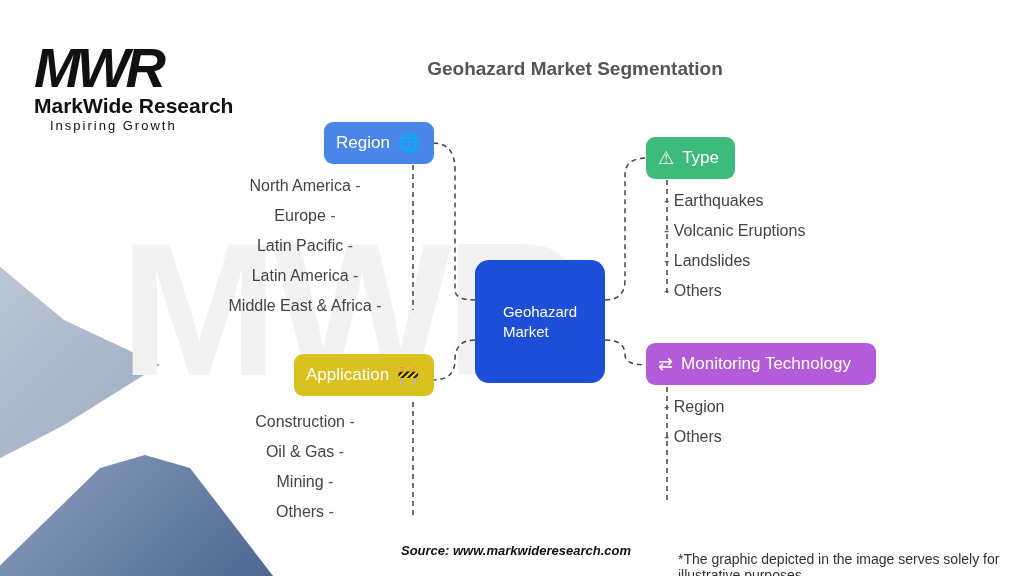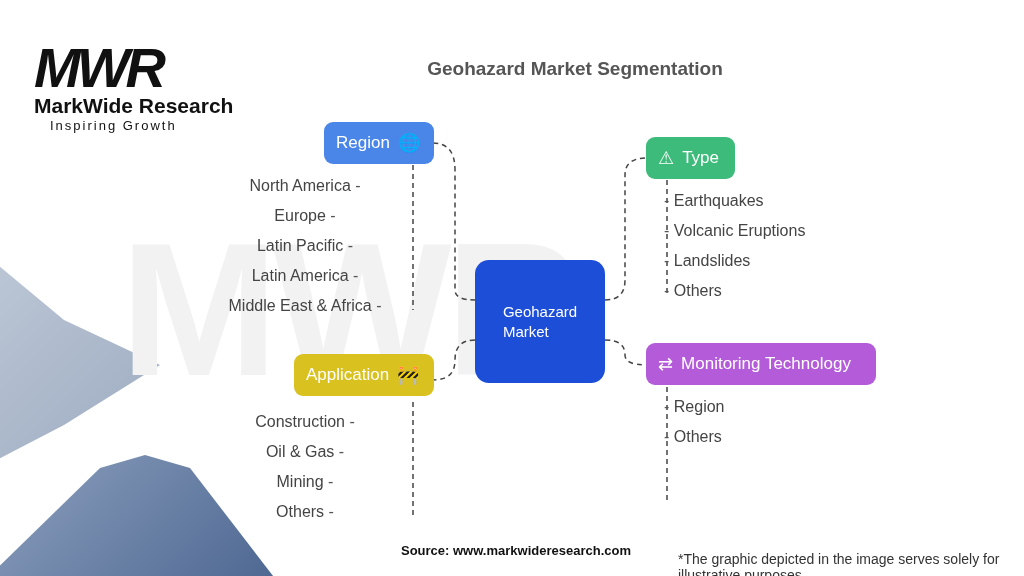--- a/index.html
+++ b/index.html
@@ -13,21 +13,21 @@
   .logo-tag { font-size:13px; font-weight:normal; color:#111; letter-spacing:2px; margin-left:16px; }
   .title { position:absolute; left:0; width:1150px; top:58px; text-align:center; font-size:19px; font-weight:bold; color:#555; }
   .center { position:absolute; left:475px; top:260px; width:130px; height:123px; background:#1d4ed8; border-radius:14px; color:#fff; display:flex; align-items:center; justify-content:center; text-align:left; font-size:15px; line-height:20px; }
   .cat { position:absolute; border-radius:9px; color:#fff; font-size:17px; display:flex; align-items:center; gap:8px; padding:0 12px; box-sizing:border-box; height:42px; }
   .cat .ic { font-size:18px; }
   .list { position:absolute; font-size:16px; color:#444; }
   .list div { height:30px; line-height:30px; }
   .list.left { text-align:center; }
   .list.left div::after { content:" -"; color:#555; }
   .list.right div::before { content:"- "; color:#555; }
-  .src { position:absolute; left:401px; top:543px; font-size:13px; font-weight:bold; color:#111; }
+  .src { position:absolute; left:401px; top:543px; font-size:13px; font-weight:bold; color:#111;font-style:italic; }
   .note { position:absolute; left:678px; top:551px; font-size:14px; color:#333; }
   svg.lines { position:absolute; left:0; top:0; }
 </style>
 </head>
 <body>
 
 <div class="bg-shape1"></div>
 <div class="bg-shape2"></div>
 <div class="watermark">MWR</div>
 

